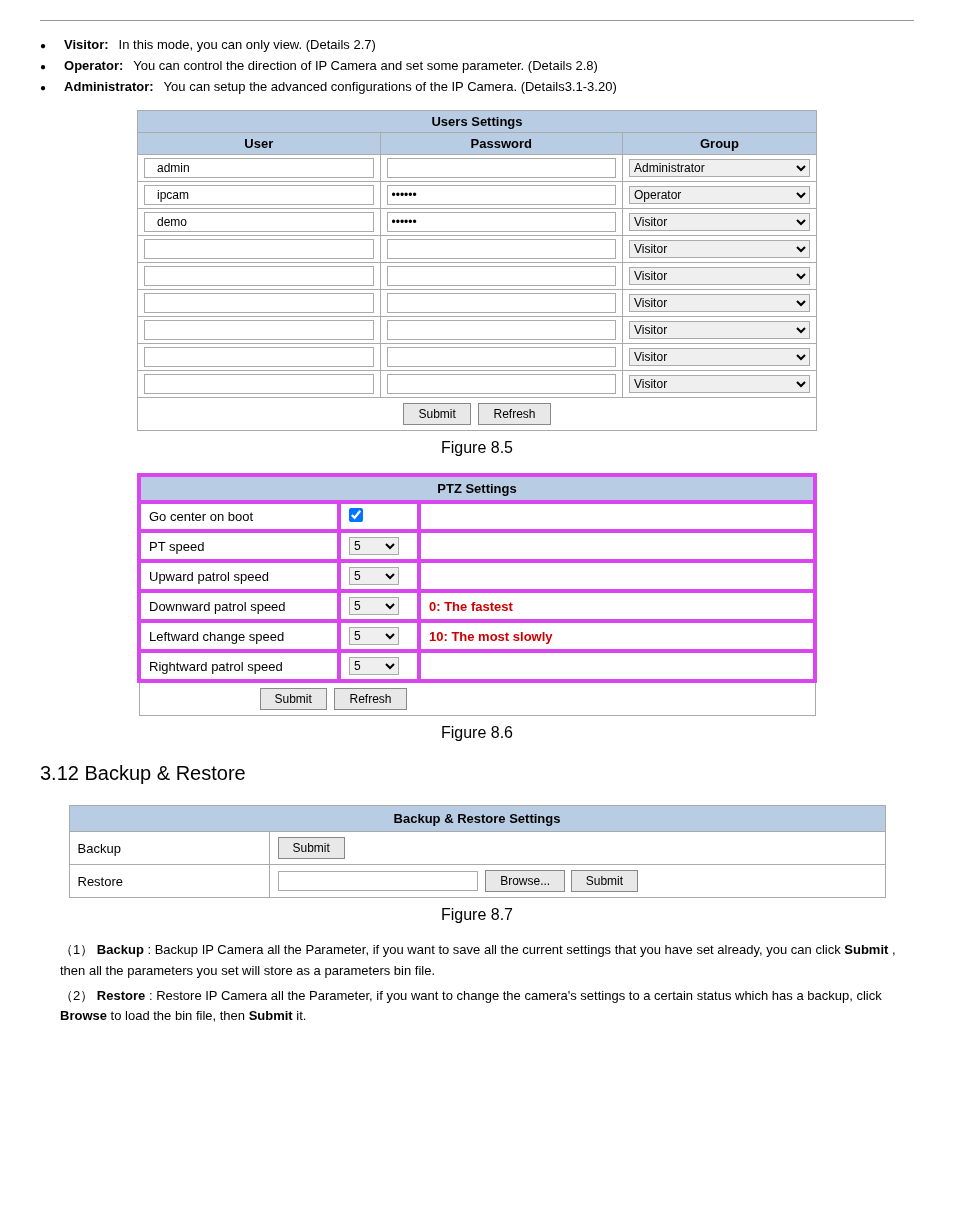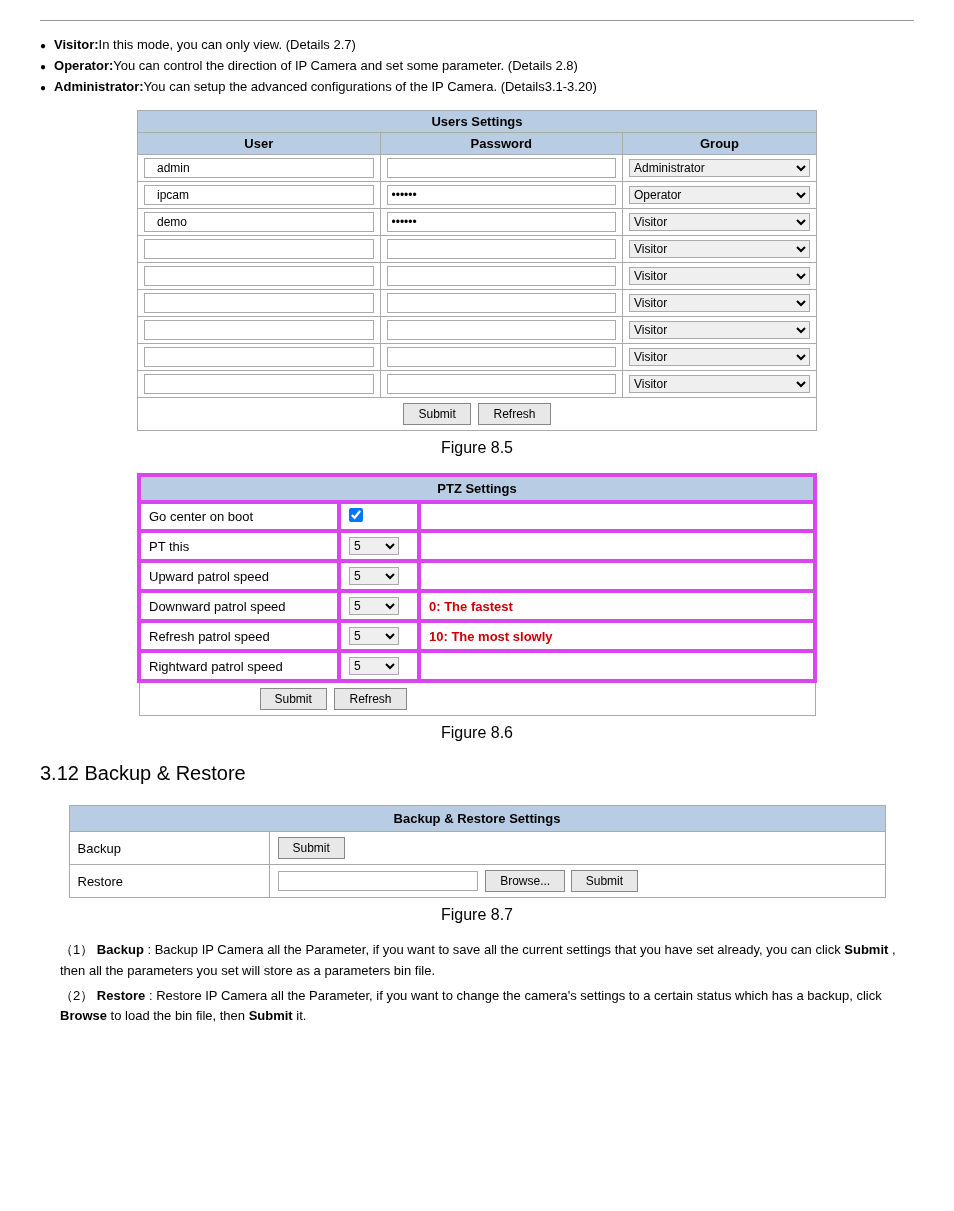--- a/index.html
+++ b/index.html
@@ -16,20 +16,21 @@
       margin-bottom: 16px;
     }
     .bullet-list {
       list-style: none;
       margin-bottom: 16px;
     }
     .bullet-list li {
       margin-bottom: 6px;
       display: flex;
       align-items: center;
+      gap: 10px;
     }
     .bullet-list li::before {
       content: "●";
       margin-right: 8px;
       font-size: 10px;
       margin-top: 2px;
     }
     .bold { font-weight: bold; }
 
     
@@ -242,36 +243,36 @@
       <td colspan="3" class="ptz-header">PTZ Settings</td>
     </tr>
   </thead>
   <tbody id="ptz-tbody">
   <tr>
         <td class="label-col">Go center on boot</td>
         <td class="control-col"><input type="checkbox" checked="" style=""></td>
         <td></td>
       </tr>
       <tr>
-        <td class="label-col">PT this</td>
+        <td class="label-col">PT speed</td>
         <td class="control-col"><select style="width: 50px;"><option value="0">0</option><option value="1">1</option><option value="2">2</option><option value="3">3</option><option value="4">4</option><option value="5" selected="">5</option><option value="6">6</option><option value="7">7</option><option value="8">8</option><option value="9">9</option><option value="10">10</option></select></td>
         <td></td>
       </tr>
       <tr>
         <td class="label-col">Upward patrol speed</td>
         <td class="control-col"><select style="width: 50px;"><option value="0">0</option><option value="1">1</option><option value="2">2</option><option value="3">3</option><option value="4">4</option><option value="5" selected="">5</option><option value="6">6</option><option value="7">7</option><option value="8">8</option><option value="9">9</option><option value="10">10</option></select></td>
         <td></td>
       </tr>
       <tr>
         <td class="label-col">Downward patrol speed</td>
         <td class="control-col"><select style="width: 50px;"><option value="0">0</option><option value="1">1</option><option value="2">2</option><option value="3">3</option><option value="4">4</option><option value="5" selected="">5</option><option value="6">6</option><option value="7">7</option><option value="8">8</option><option value="9">9</option><option value="10">10</option></select></td>
         <td style="color: rgb(204, 0, 0); font-weight: bold;">0: The fastest</td>
       </tr>
       <tr>
-        <td class="label-col">Refresh patrol speed</td>
+        <td class="label-col">Leftward change speed</td>
         <td class="control-col"><select style="width: 50px;"><option value="0">0</option><option value="1">1</option><option value="2">2</option><option value="3">3</option><option value="4">4</option><option value="5" selected="">5</option><option value="6">6</option><option value="7">7</option><option value="8">8</option><option value="9">9</option><option value="10">10</option></select></td>
         <td style="color: rgb(204, 0, 0); font-weight: bold;">10: The most slowly</td>
       </tr>
       <tr>
         <td class="label-col">Rightward patrol speed</td>
         <td class="control-col"><select style="width: 50px;"><option value="0">0</option><option value="1">1</option><option value="2">2</option><option value="3">3</option><option value="4">4</option><option value="5" selected="">5</option><option value="6">6</option><option value="7">7</option><option value="8">8</option><option value="9">9</option><option value="10">10</option></select></td>
         <td></td>
       </tr>
     </tbody>
   <tfoot>

